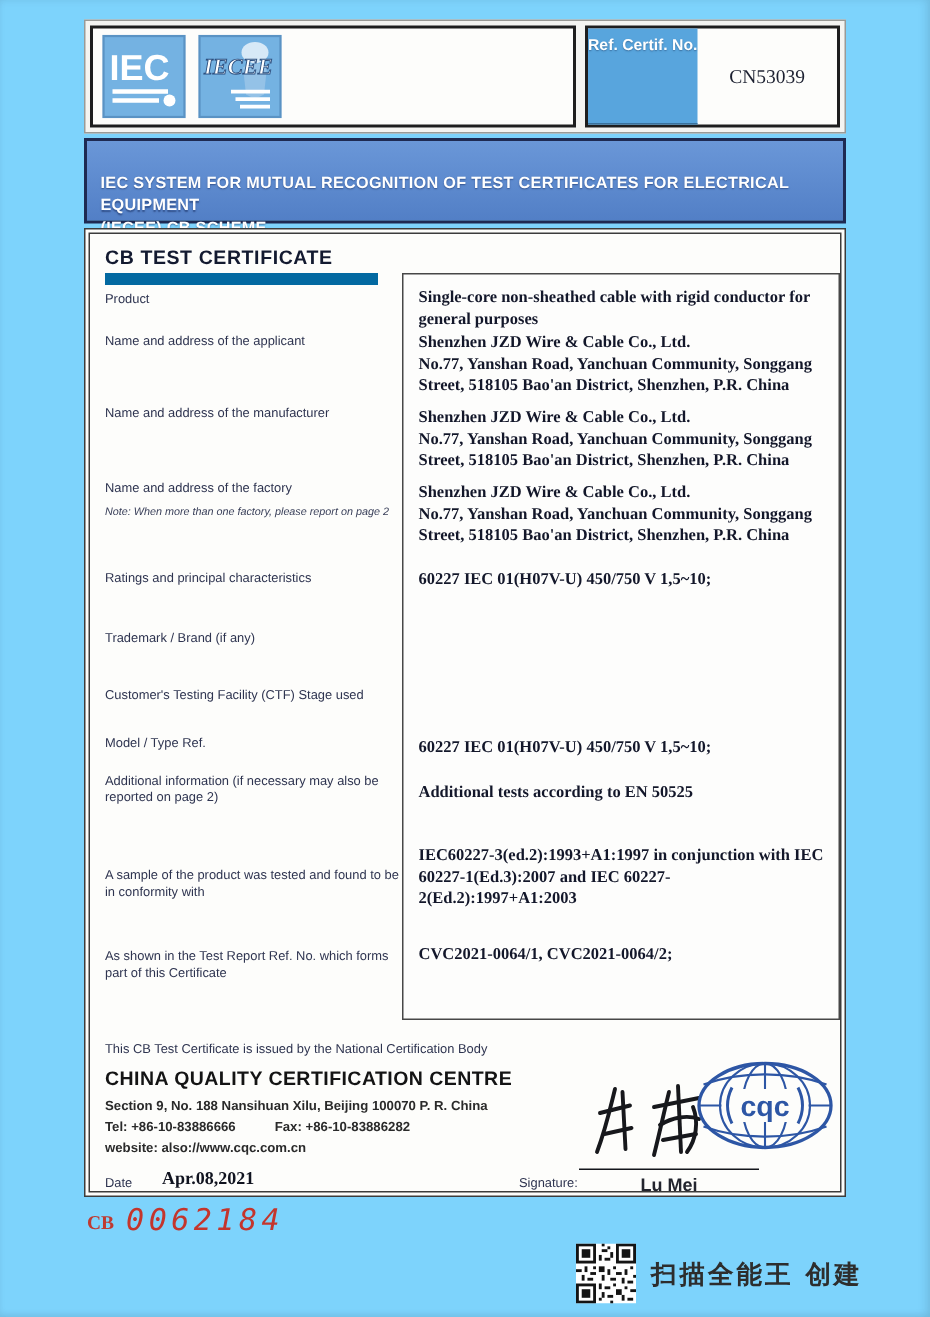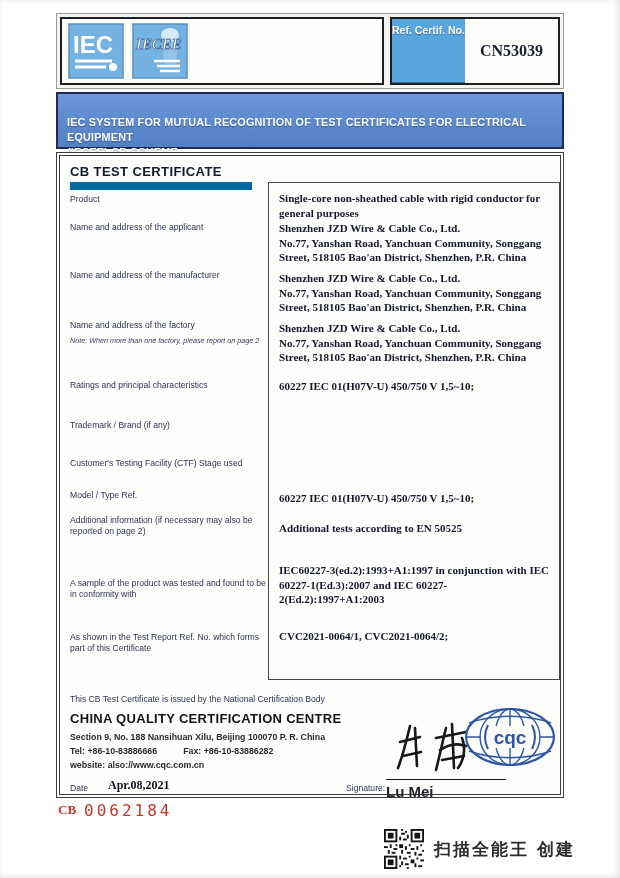--- a/index.html
+++ b/index.html
@@ -1,19 +1,19 @@
 <!DOCTYPE html>
 <html><head>
 <meta charset="utf-8">
 <style>
   * { margin:0; padding:0; box-sizing:border-box; }
   html,body { background:#d9d9d5; }
   .page {
     position:relative; width:620px; height:878px; margin:0 auto;
-    background:#ffffff; overflow:hidden;
+    background:#7dd3fc; overflow:hidden;
     font-family:"Liberation Sans", sans-serif; color:#20253a;
     box-shadow:inset -3px 0 6px rgba(0,0,0,.08), inset 0 -2px 4px rgba(0,0,0,.05);
   }
 
   
   .header-strip {
     position:absolute; left:56px; top:13px; width:508px; height:76px;
     border:1px solid #9a9a96; padding:3px; display:flex; gap:6px; background:#f4f4f1;
   }
   .logo-box {
@@ -25,21 +25,21 @@
     width:170px; flex:0 0 auto; border:2px solid #1e1e1e; background:#fdfdfb;
     display:flex; flex-direction:row;
   }
   .ref-bar {
     background:#58a5dd; border-bottom:1px solid #39719c; color:#fff;
     font-weight:bold; font-size:10.5px; text-align:center; padding:5px 0 4px;
     text-shadow:0 1px 1px rgba(30,60,100,.5);
   }
   .ref-no {
     flex:1; display:flex; align-items:center; justify-content:center;
-    font-family:"Liberation Serif", serif; font-weight:bold; font-size:16px; color:#1c2030;
+    font-family:"Liberation Serif", serif; font-weight:normal; font-size:13px; color:#1c2030;
   }
 
   
   .banner {
     position:absolute; left:56px; top:92px; width:508px; height:57px;
     background:linear-gradient(#6a97d8,#527fc6); border:2px solid #1e2a52;
     color:#fff; font-weight:bold; font-size:10.8px; line-height:1.4;
     padding:21px 9px; letter-spacing:.2px; text-shadow:0 1px 1px rgba(20,40,90,.55);
   }
 
@@ -68,27 +68,27 @@
   
   .issued { position:absolute; left:10px; top:538px; font-size:8.6px; color:#2e3450; }
   .ncb-name { position:absolute; left:10px; top:555px; font-size:13px; font-weight:bold; color:#141414; letter-spacing:.3px; }
   .ncb-line { position:absolute; left:10px; font-size:8.8px; font-weight:bold; color:#2a2a2a; }
   .telfax span { margin-right:26px; }
   .date-label { position:absolute; left:10px; top:627px; font-size:8.6px; color:#2e3450; }
   .date-val { position:absolute; left:48px; top:622px; font-family:"Liberation Serif", serif; font-weight:bold; font-size:12px; color:#10131f; }
   .sig-label { position:absolute; left:286px; top:627px; font-size:8.6px; color:#2e3450; }
   .sig-draw { position:absolute; left:330px; top:562px; }
   .sig-line { position:absolute; left:326px; top:623px; width:120px; border-top:1.6px solid #14161c; }
-  .sig-name { position:absolute; left:326px; top:627px; width:120px; font-weight:bold; font-size:15px; color:#23252e; }
+  .sig-name { position:absolute; left:326px; top:627px; width:120px; text-align:center; font-weight:bold; font-size:12px; color:#23252e; }
   .cqc-logo { position:absolute; left:402px; top:548px; }
 
   
   .stamp { position:absolute; left:58px; top:801px; display:flex; align-items:flex-end; gap:8px; }
   .stamp-prefix { font-family:"Liberation Serif", serif; font-size:13px; font-weight:bold; color:#bf3a31; padding-bottom:2px; }
-  .stamp-number { font-family:"DejaVu Sans Mono", monospace; font-size:16px; color:#c4352c; letter-spacing:3px; }
+  .stamp-number { font-family:"DejaVu Sans Mono", monospace; font-size:20px; color:#c4352c; letter-spacing:3px;font-style:italic; }
 
   
   .scanmark { position:absolute; left:384px; top:829px; display:flex; align-items:center; gap:10px; }
   .scanmark-text { font-size:17px; font-weight:600; color:#2d2d2d; letter-spacing:2px; font-family:"DejaVu Sans", sans-serif; }
 </style>
 </head>
 <body>
 
 <div class="page">
 

